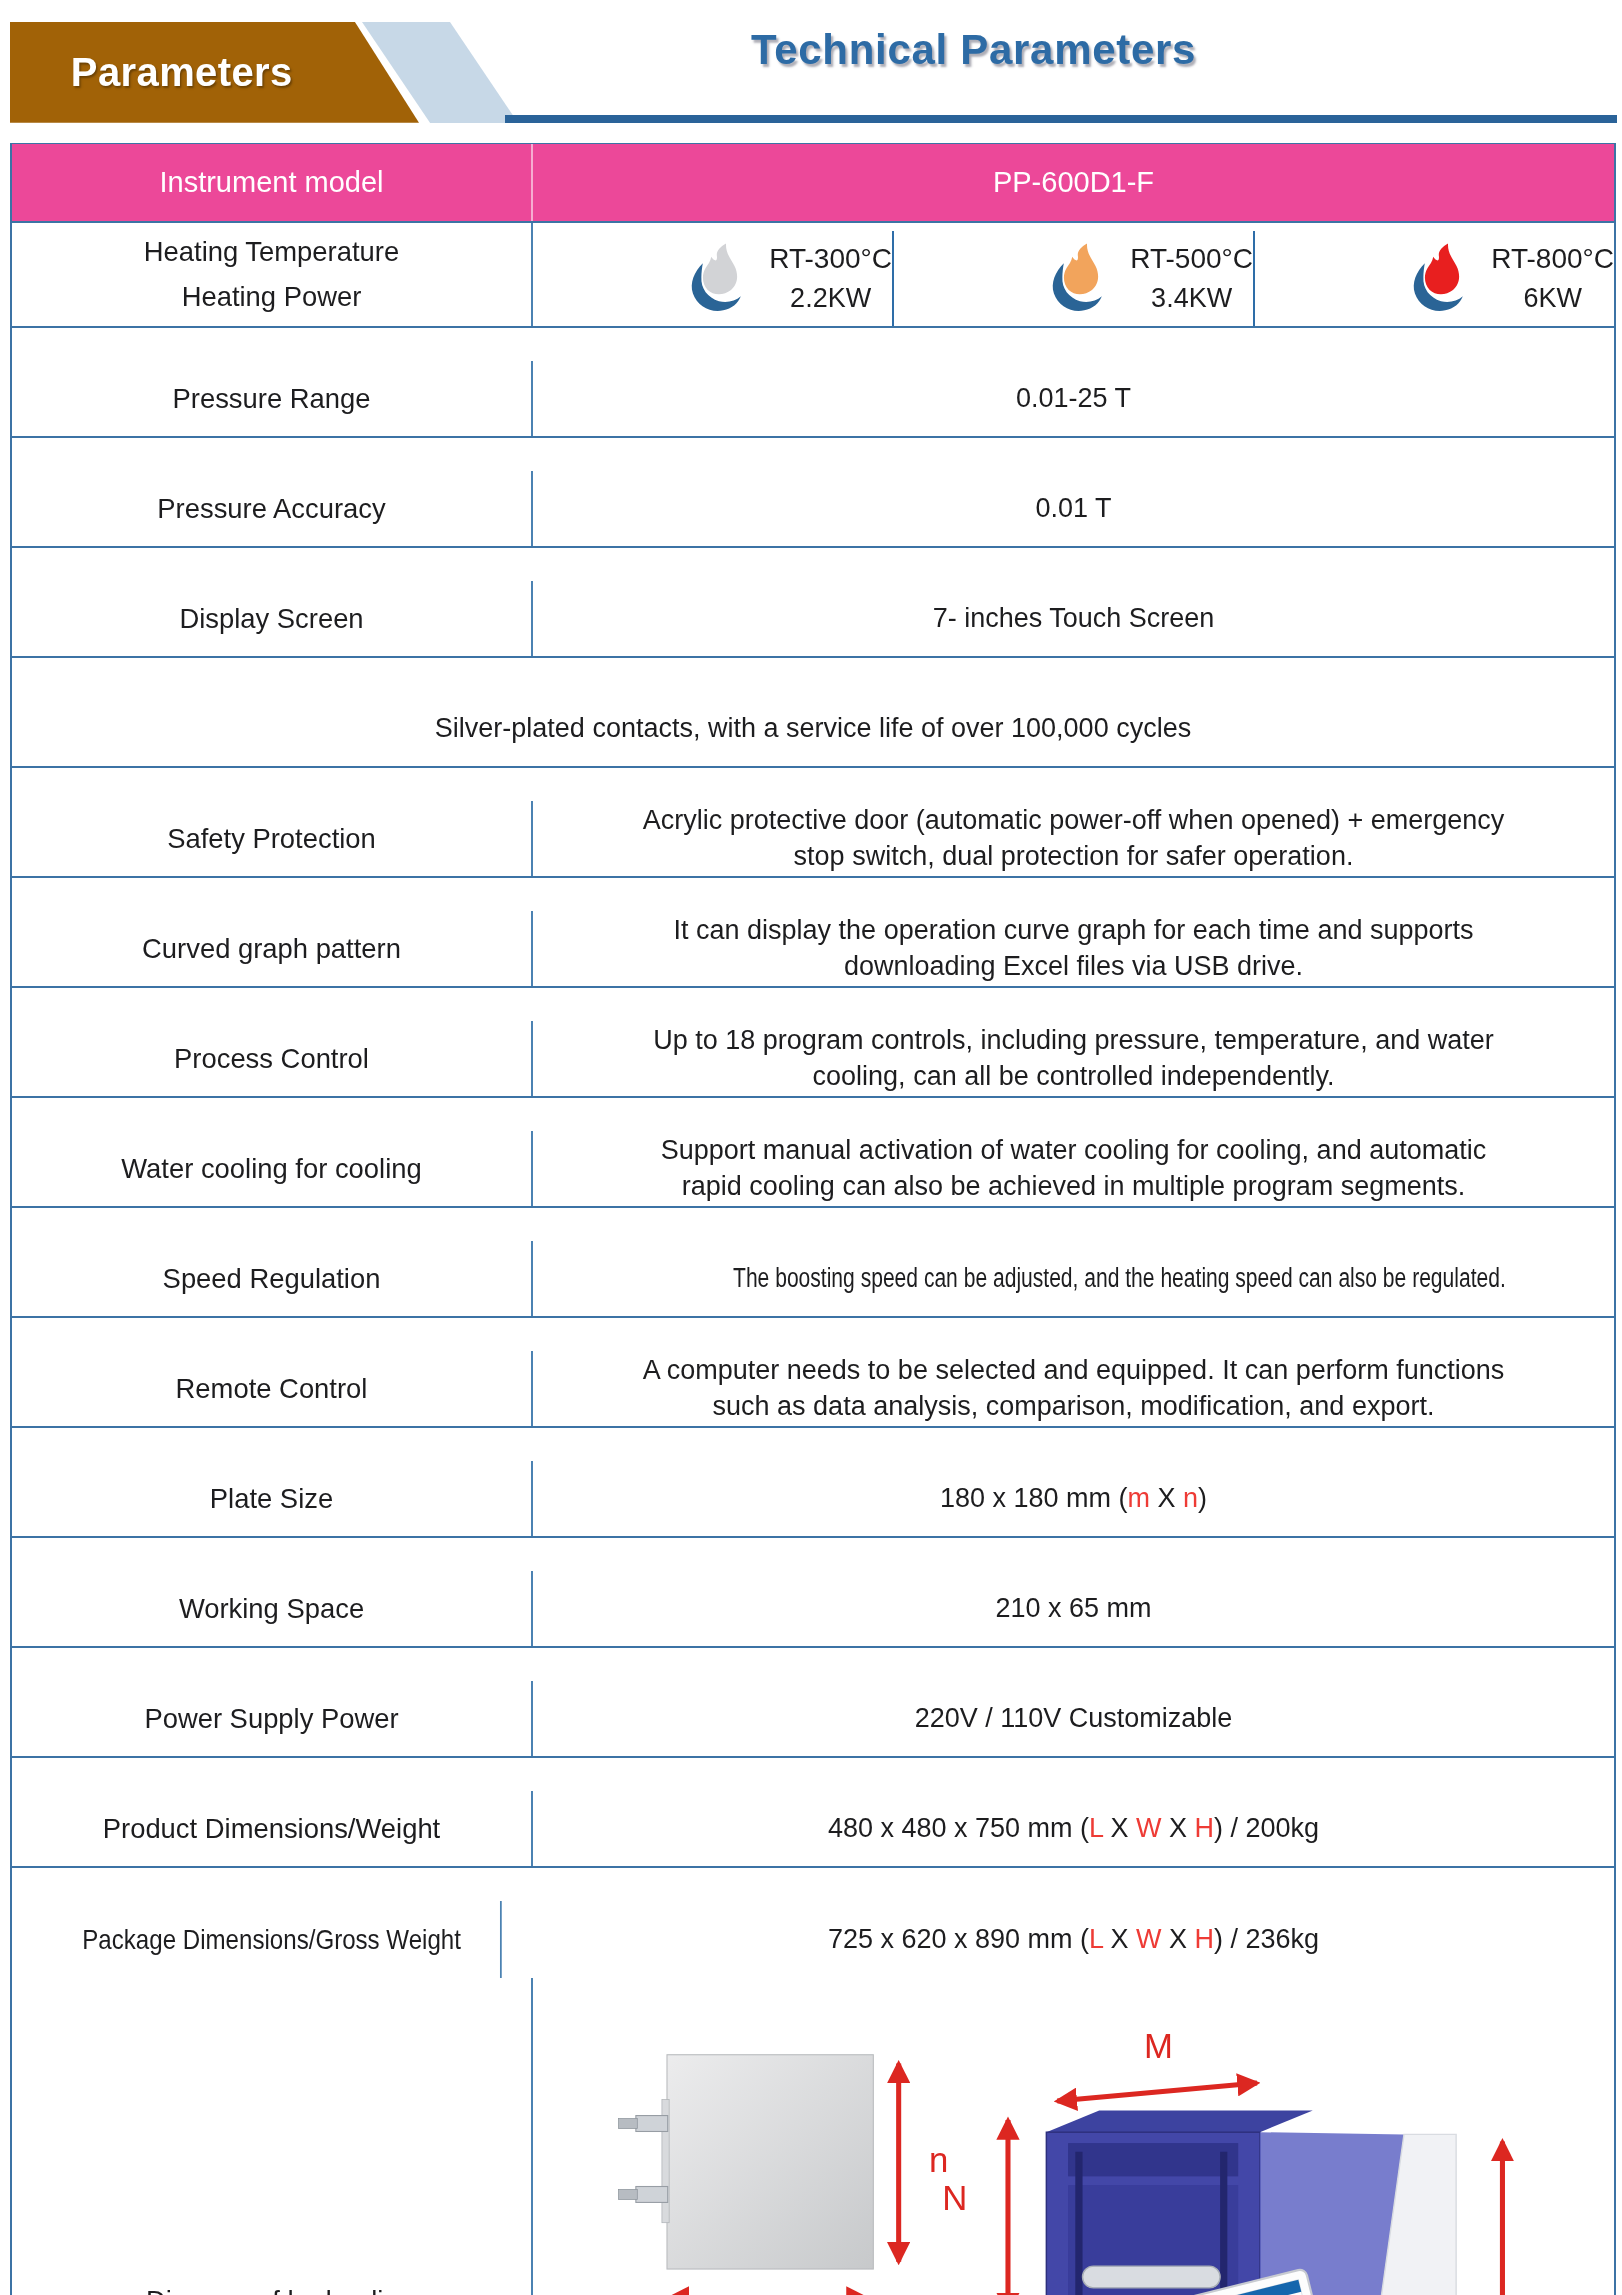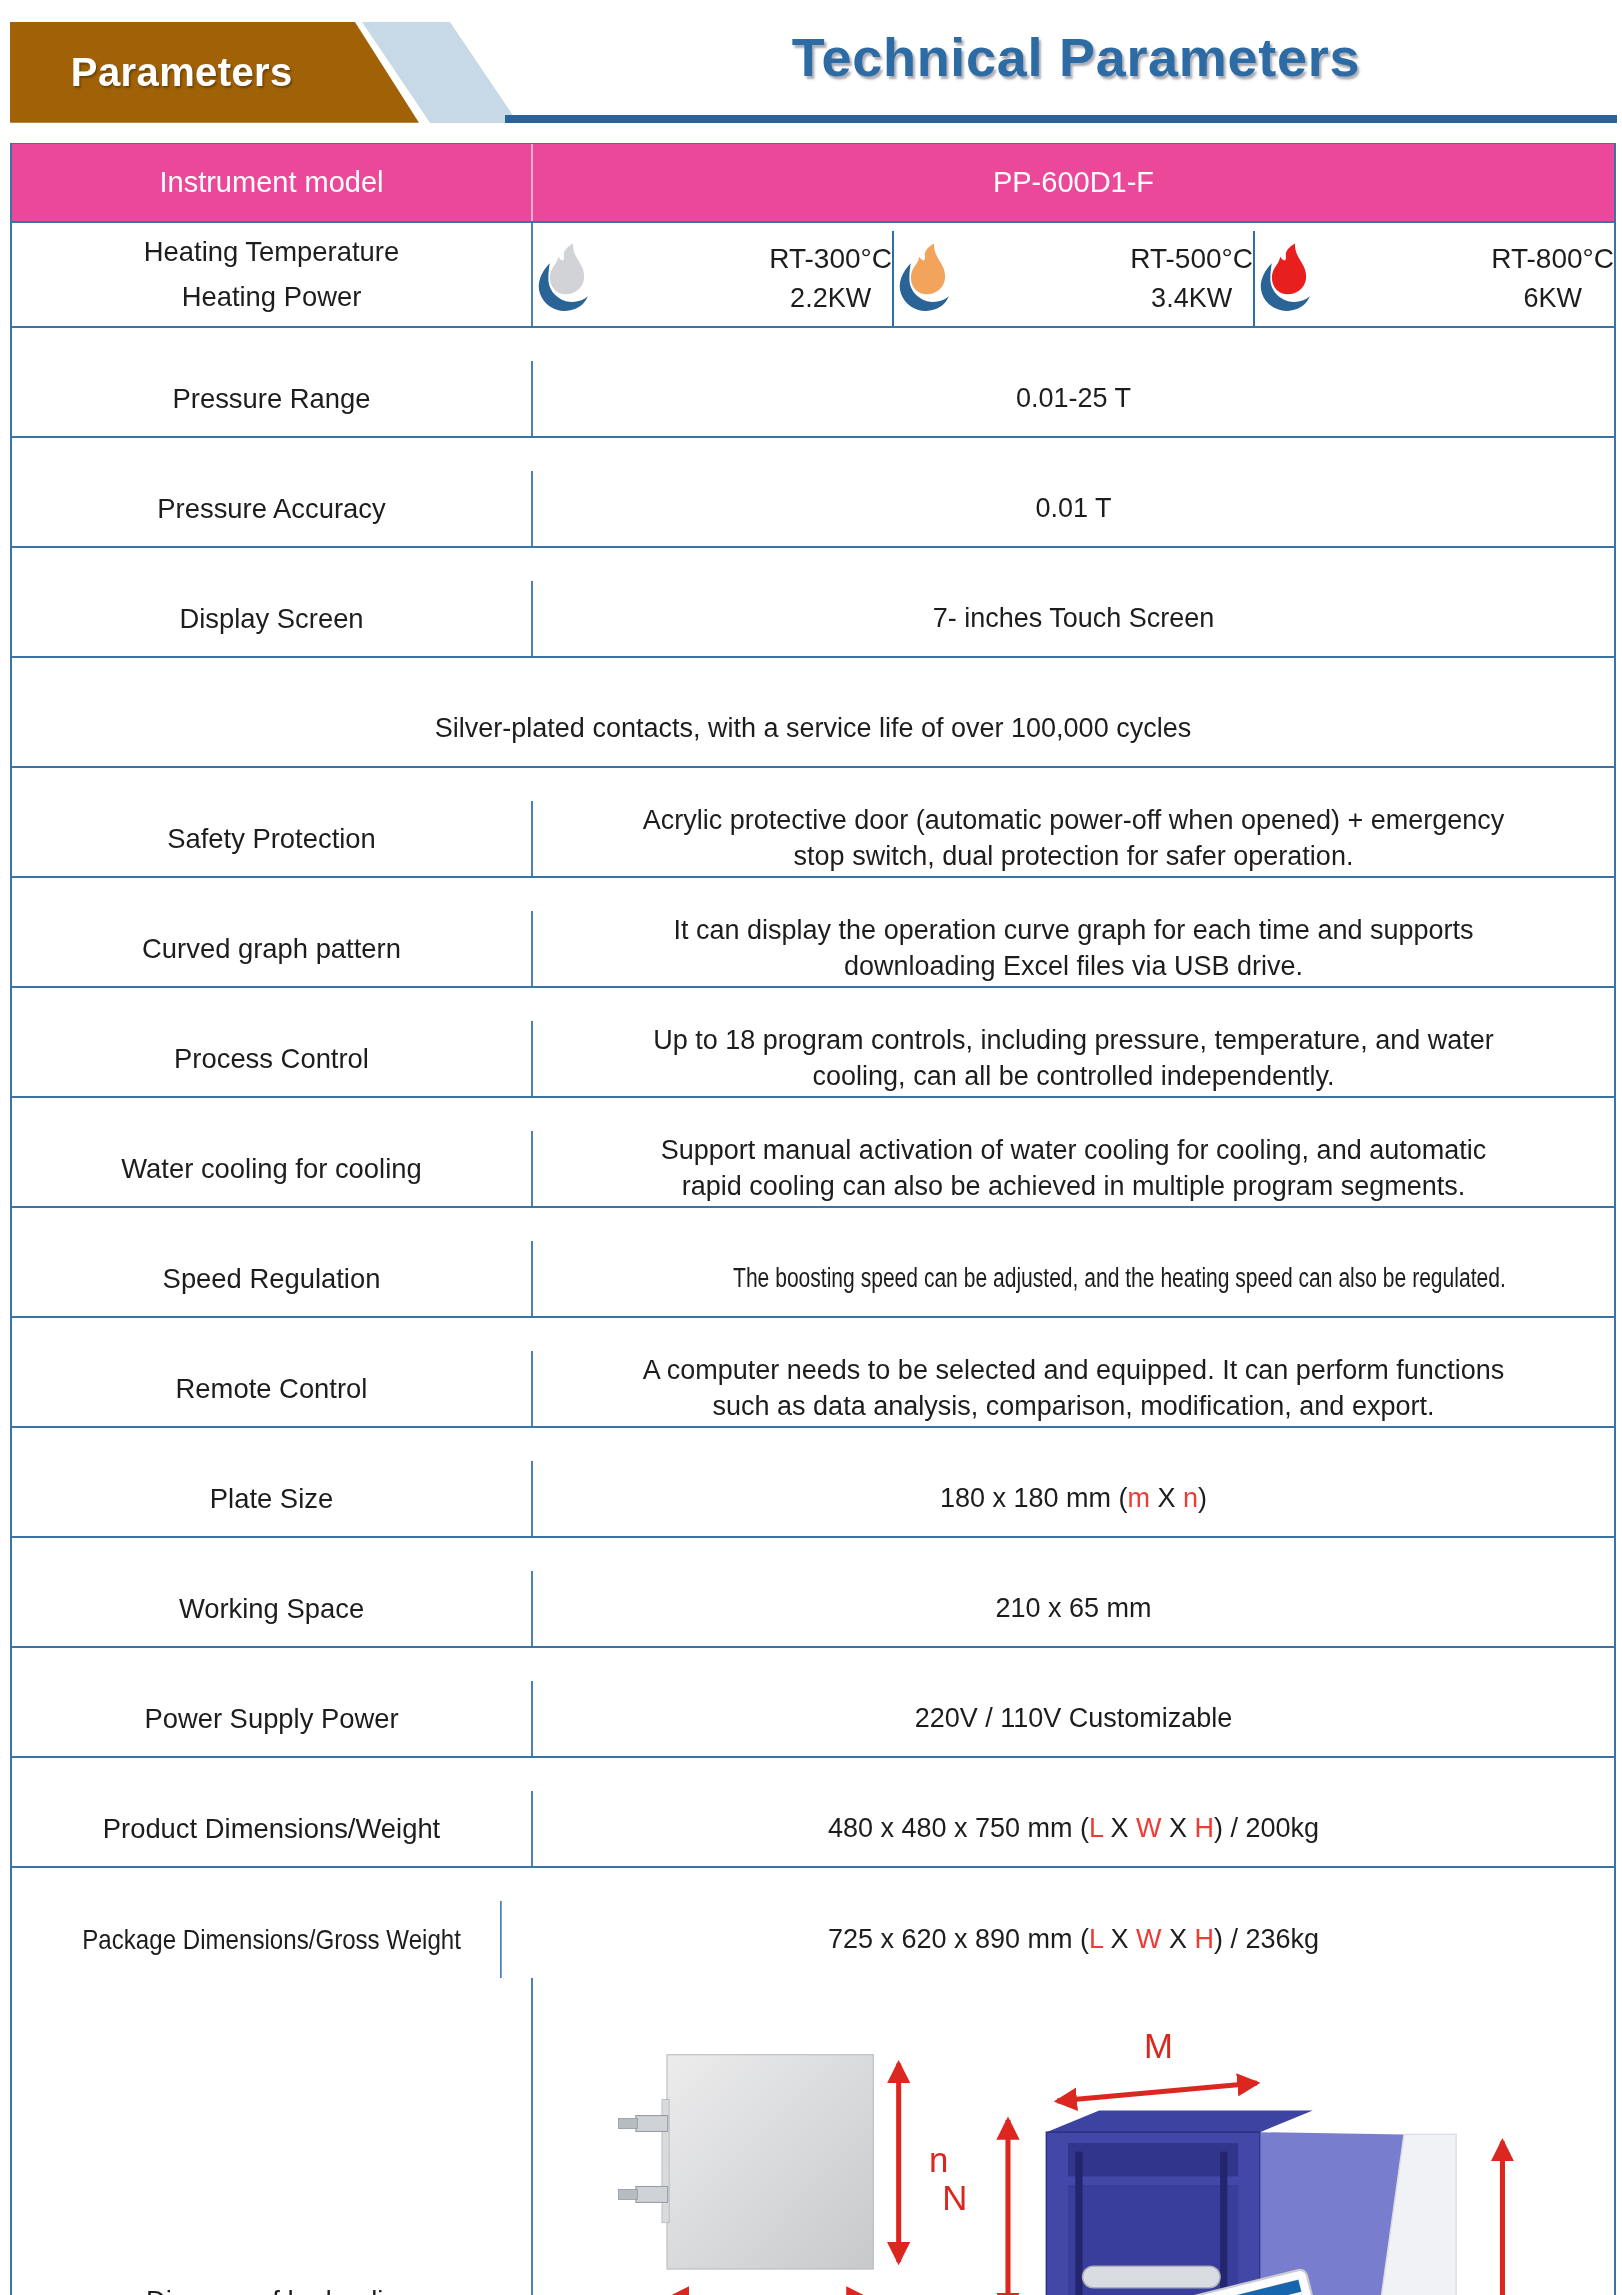--- a/index.html
+++ b/index.html
@@ -6,40 +6,40 @@
   body{width:1622px;height:2295px;position:relative;font-family:"Liberation Sans",sans-serif;color:#1d1d1f;overflow:hidden;}
 
   
   .banner-zone{position:absolute;left:0;top:0;width:1622px;height:143px;}
   .banner-light{position:absolute;left:362px;top:21.7px;width:88px;height:101px;background:#c7d8e7;transform:skewX(34deg);transform-origin:top left;}
   .banner-dark{position:absolute;left:10px;top:21.7px;width:409px;height:101px;background:#a16207;
     clip-path:polygon(0 0,84.3% 0,100% 100%,0 100%);display:flex;align-items:center;}
   .banner-dark span{display:block;width:84%;text-align:center;color:#fff;font-size:40px;font-weight:700;
     text-shadow:1.4px 2.2px 2.2px rgba(0,0,0,.35);letter-spacing:0.4px;}
   .banner-strip{position:absolute;left:505px;top:115px;width:1112px;height:8px;background:#2a6399;}
-  .page-title{position:absolute;left:751px;top:26px;width:650px;margin:0;text-align:center;
-    font-size:54px;font-weight:700;color:#2d6ba5;letter-spacing:0.7px;text-shadow:2.2px 2.9px 2.2px rgba(70,70,90,.45);}
+  .page-title{position:absolute;left:751px;top:26px;width:650px;margin:0;text-align:left;
+    font-size:42px;font-weight:700;color:#2d6ba5;letter-spacing:0.7px;text-shadow:2.2px 2.9px 2.2px rgba(70,70,90,.45);}
 
   
   .ptable{position:absolute;left:10px;top:143px;width:1602px;border:2.2px solid #3c73a5;border-top:1.4px solid #3c73a5;}
   .row{display:flex;border-bottom:2.2px solid #3c73a5;box-sizing:border-box;}
   .row:last-child{border-bottom:none;}
   .cell{box-sizing:border-box;display:flex;flex-direction:column;align-items:center;justify-content:center;text-align:center;}
   .lab{width:521px;flex:none;border-right:2.2px solid #4b82b2;font-size:27.4px;padding:0 19px;}
   .val{flex:1;font-size:27.4px;padding:0 21.7px;}
   [data-rows-box]{display:contents;}
 
   .header-row{height:79px;background:#ec4899;color:#fff;}
   .header-row .lab{border-right:2.2px solid rgba(255,255,255,.55);font-size:29px;}
   .header-row .val{font-size:29px;}
 
   .heating-row{height:105px;}
   .heating-row .lab{line-height:1.62;}
   .heating-cells{flex:1;display:flex;}
-  .hcell{flex:1;display:flex;align-items:center;justify-content:space-between;gap:17.3px;border-right:2.9px solid #2e6da8;margin-top:8px;}
+  .hcell{flex:1;display:flex;align-items:center;justify-content:flex-end;gap:17.3px;border-right:2.9px solid #2e6da8;margin-top:8px;}
   .hcell:last-child{border-right:none;}
   .hcell .flame{width:66px;height:74px;flex:none;}
   .htext{display:flex;flex-direction:column;gap:7.2px;text-align:center;}
   .htext .temp{font-size:28px;}
   .htext .power{font-size:27px;}
 
   .trow{height:77px;margin-top:33px;}
   .vtext{max-width:873px;margin:0 auto;line-height:1.32;font-size:27px;}
   .red{color:#ee3b35;}
   .cond{transform:scaleX(.88);transform-origin:center;white-space:nowrap;}

